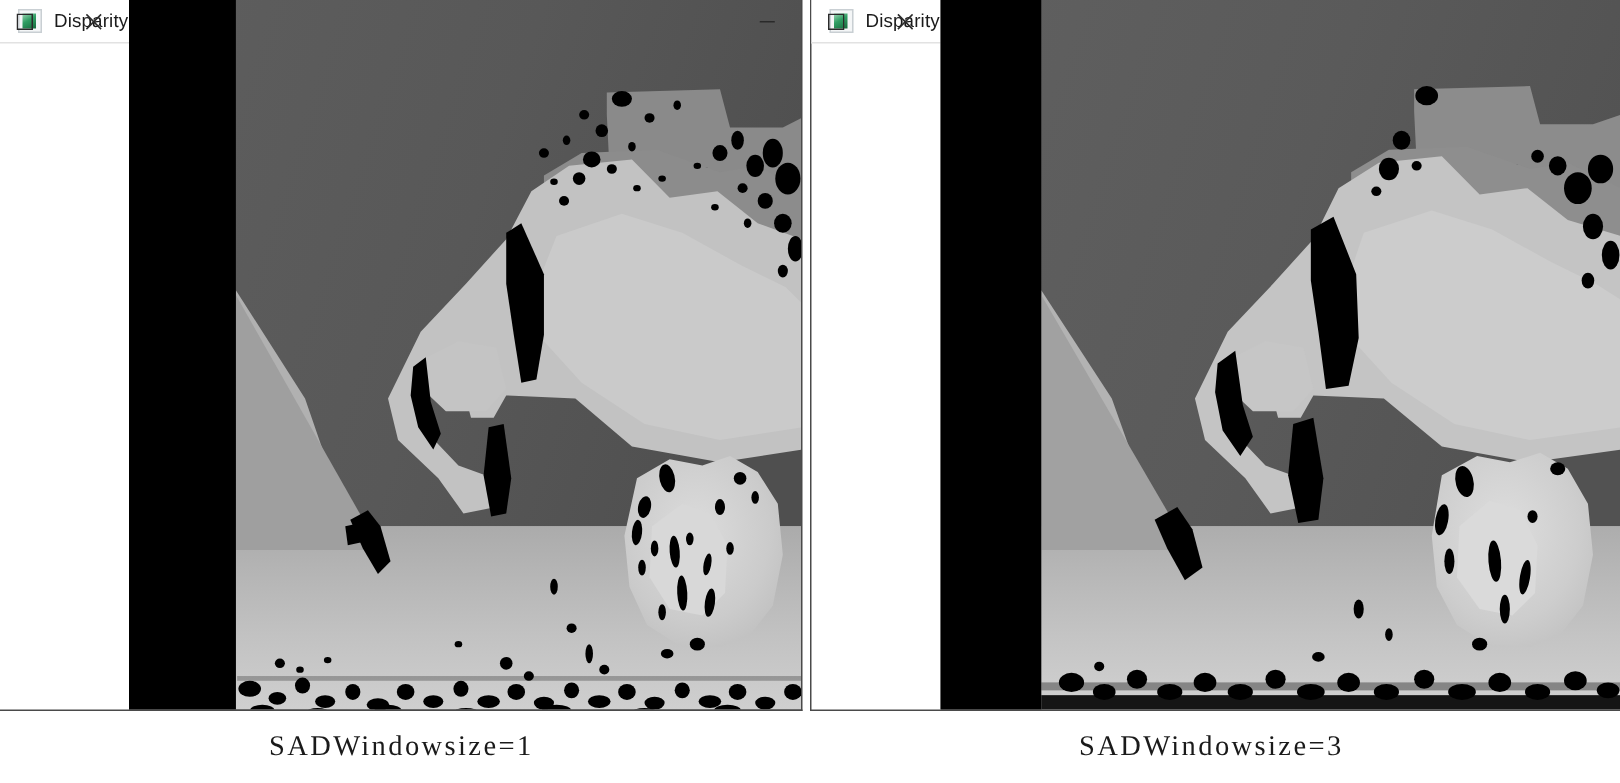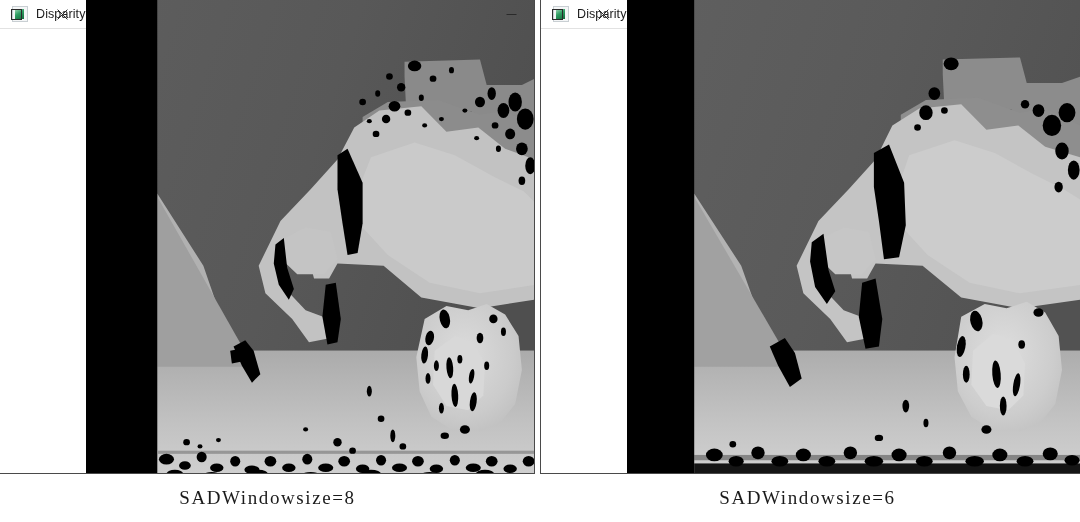--- a/index.html
+++ b/index.html
@@ -419,15 +419,15 @@
           <ellipse cx="530" cy="433" rx="9" ry="5"></ellipse>
         </g>
 
         <rect x="0" y="0" width="80" height="445" fill="#000000"></rect>
       </svg>
     </div>
   </div>
 </div>
 
 <div class="caption-row">
-  <div class="caption c-left">SADWindowsize=8</div>
-  <div class="caption c-right">SADWindowsize=6</div>
+  <div class="caption c-left">SADWindowsize=1</div>
+  <div class="caption c-right">SADWindowsize=3</div>
 </div>
 
 </body></html>

